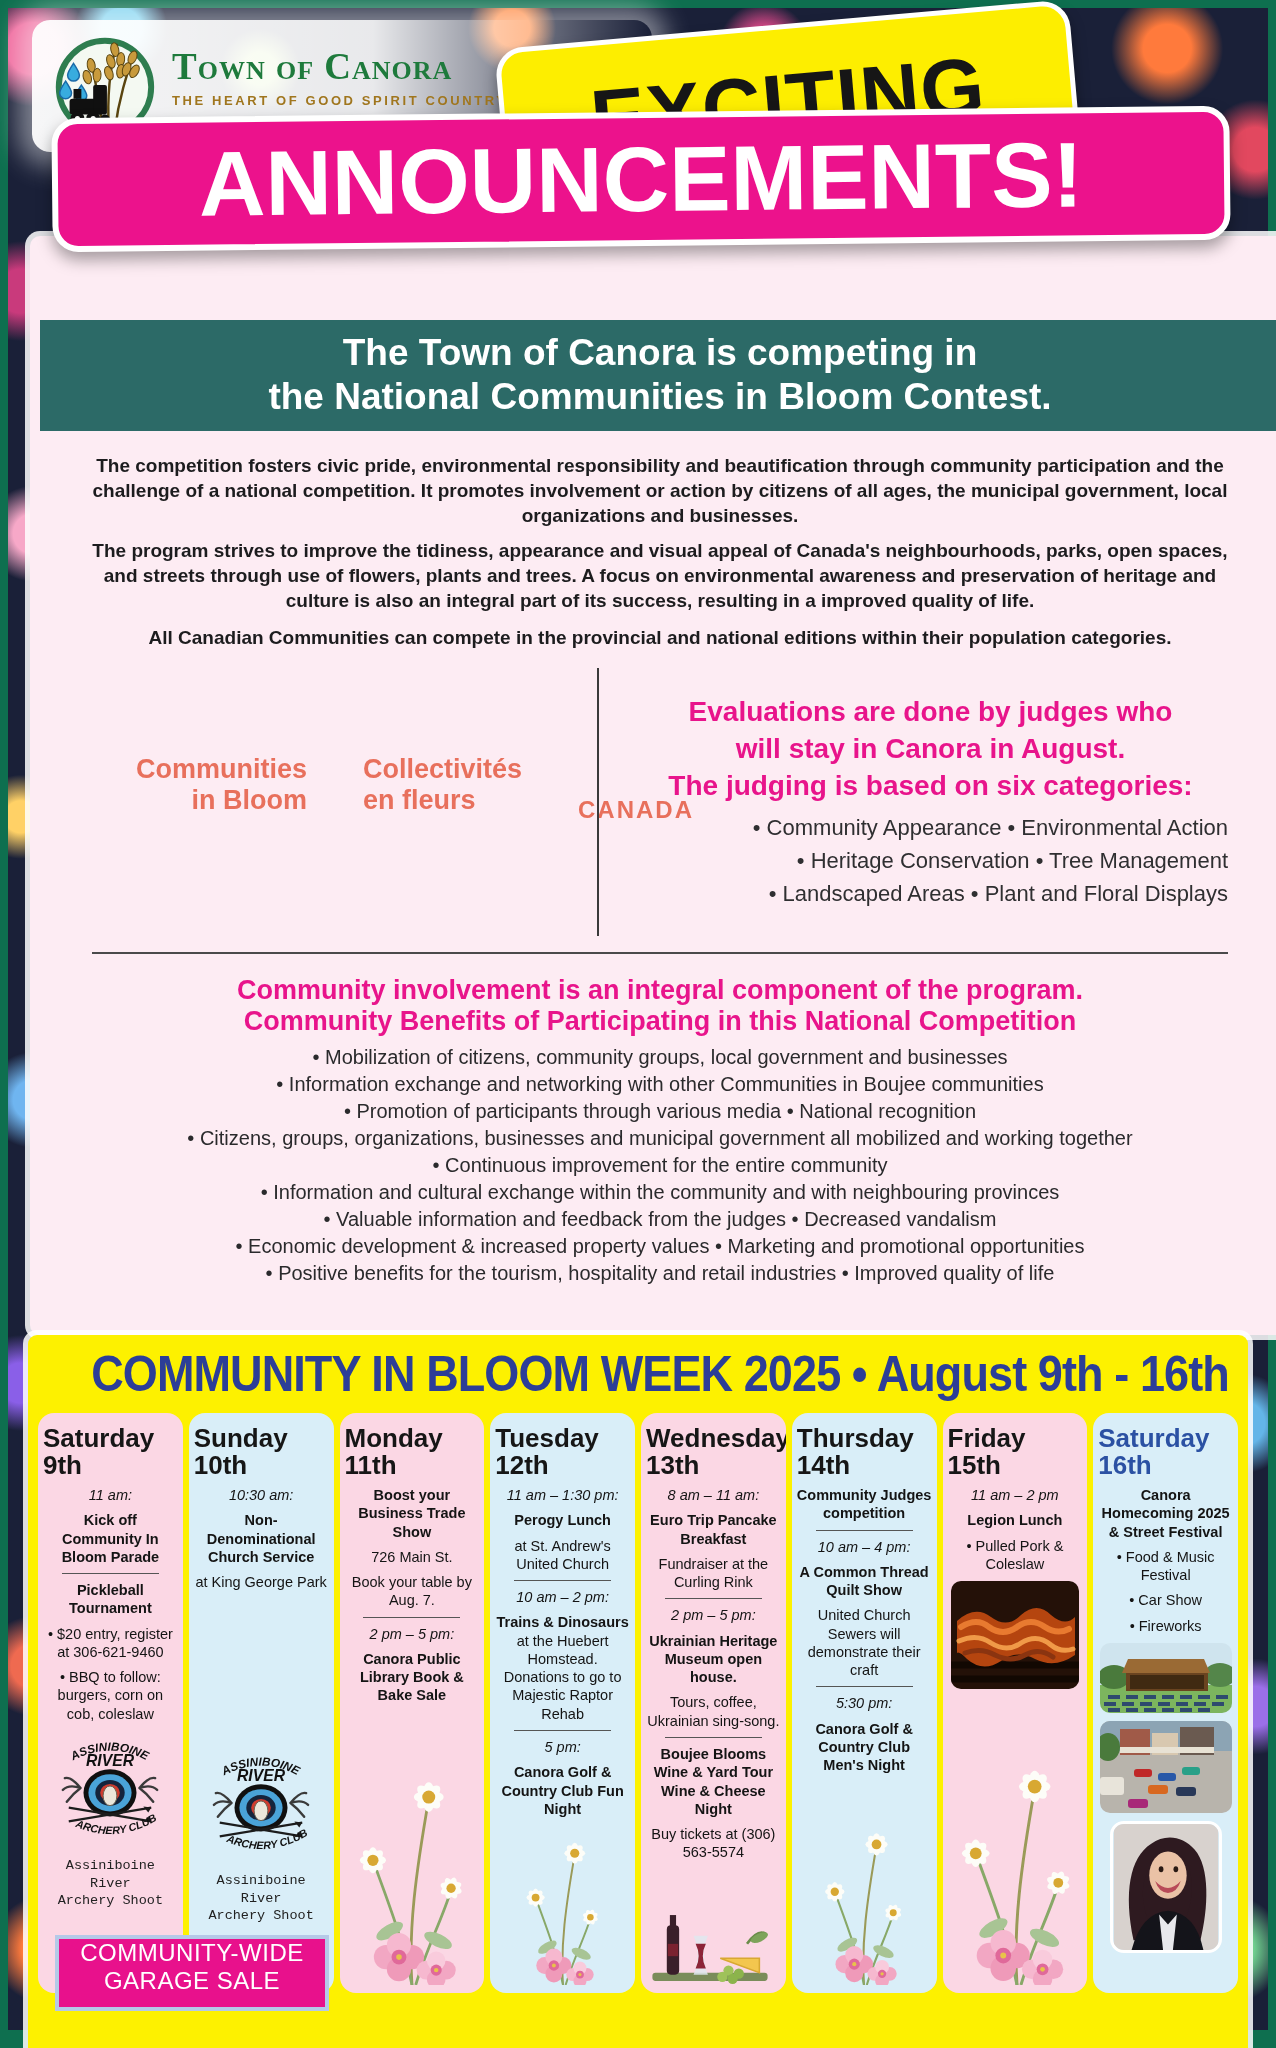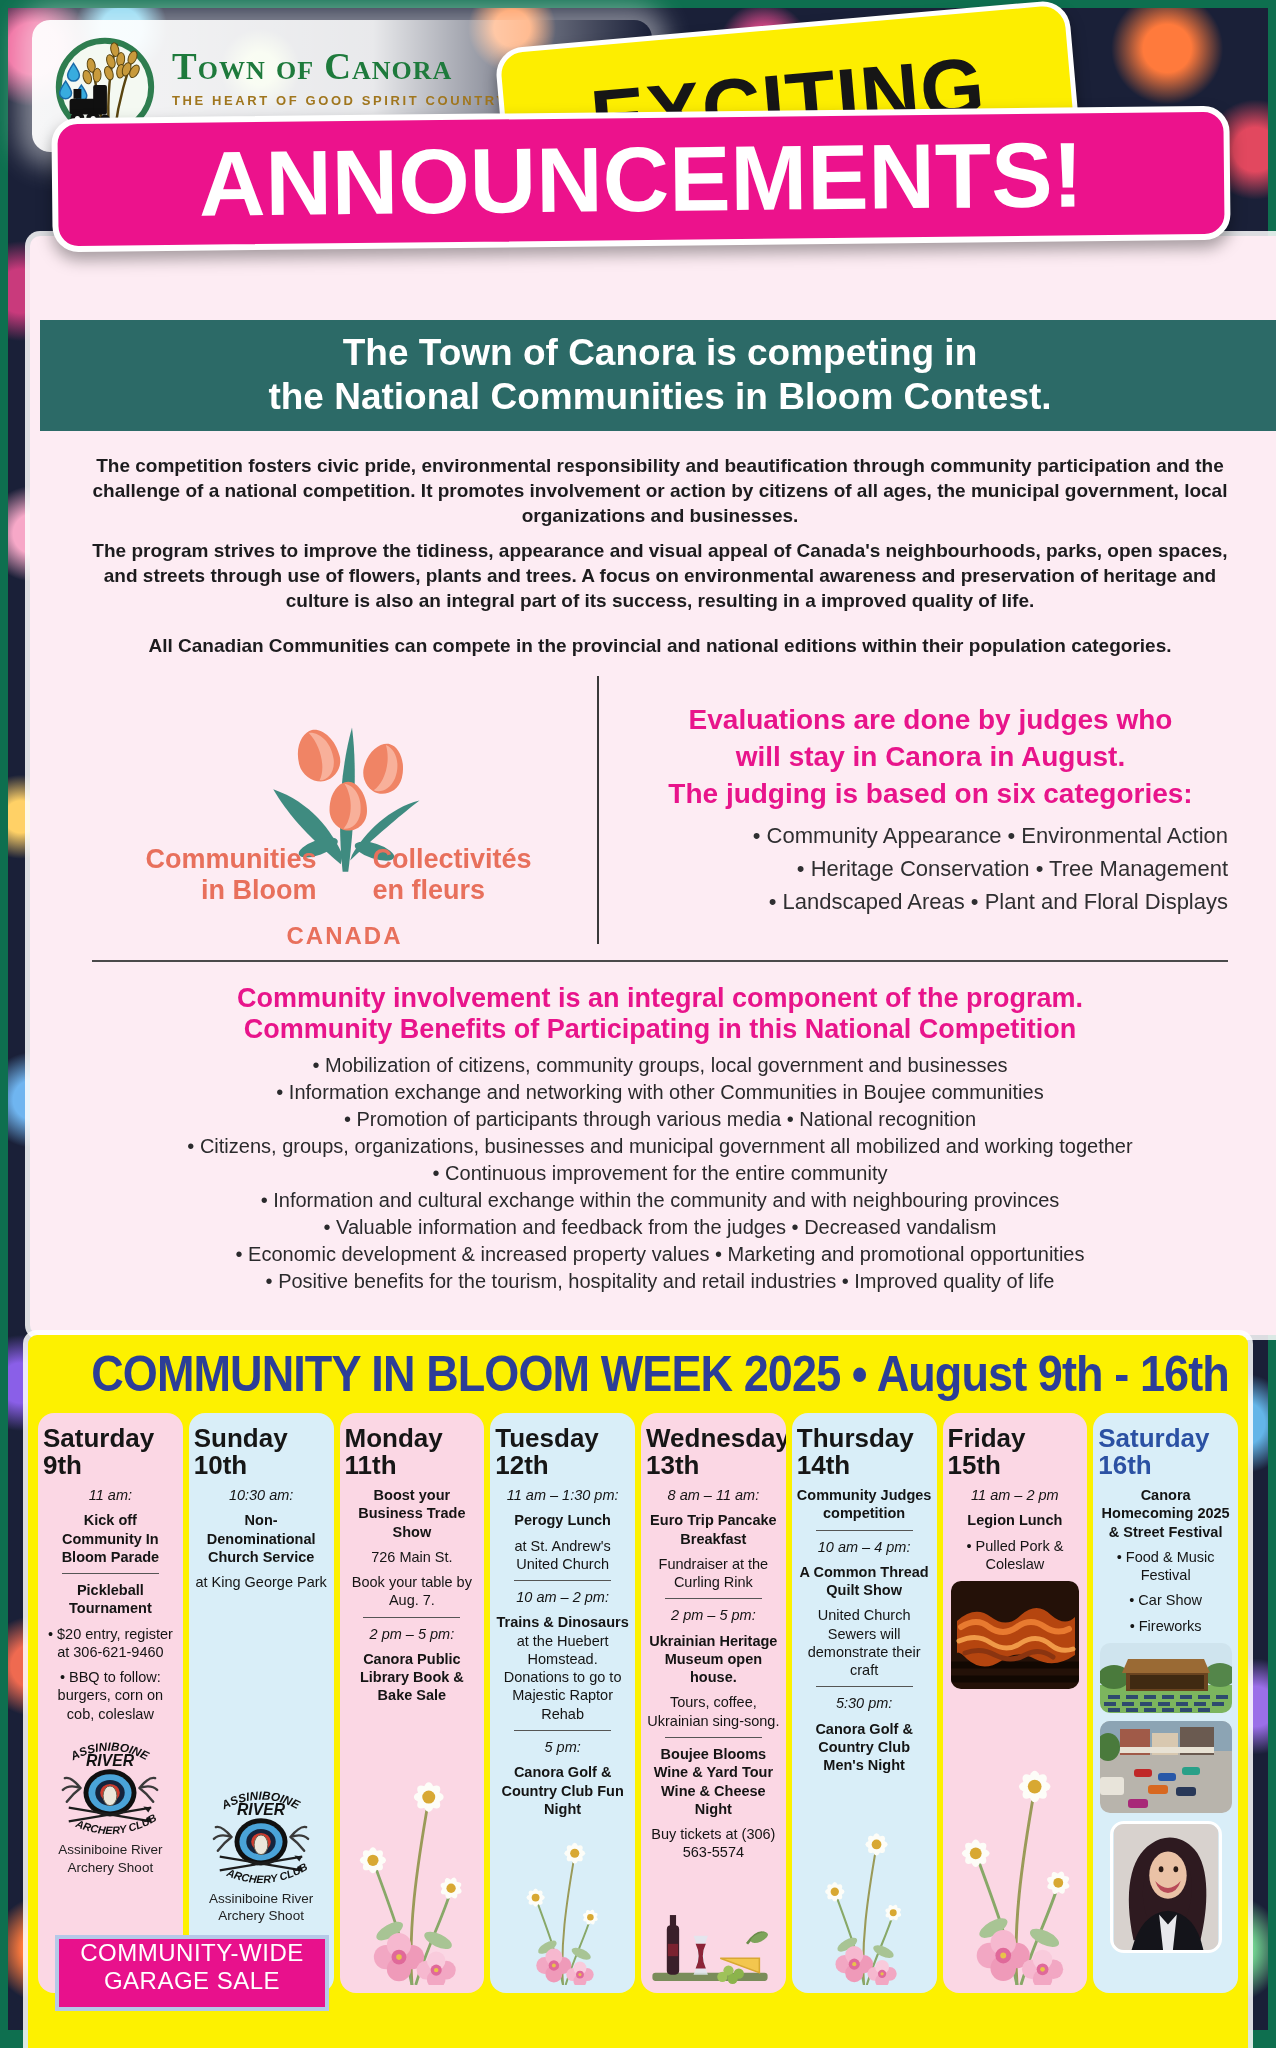--- a/index.html
+++ b/index.html
@@ -79,23 +79,23 @@
     box-shadow:0 0 0 5px rgba(255,255,255,.85);z-index:1;
   }
   .teal-banner{
     margin:84px 10px 0;background:#2c6a67;color:#fff;text-align:center;
     padding:11px 0;font-size:37px;font-weight:bold;line-height:1.2;
   }
   .para{
     margin:0 44px;text-align:center;font-weight:bold;font-size:19px;
     line-height:25px;color:#1c1c1e;
   }
-  .p1{margin-top:22px;} .p2{margin-top:10px;} .p3{margin-top:20px;}
+  .p1{margin-top:22px;} .p2{margin-top:10px;} .p3{margin-top:12px;}
   .logo-row{display:flex;margin:12px 62px 0;height:280px;align-items:stretch;}
-  .cib-block{width:505px;display:flex;flex-direction:column;align-items:center;justify-content:flex-end;}
+  .cib-block{width:505px;display:flex;flex-direction:row;align-items:center;}
   .cib-art{width:225px;height:168px;}
   .cib-words{display:flex;align-items:flex-start;margin-top:-34px;}
   .cib-en{text-align:right;color:#e8705c;font-weight:bold;font-size:27px;line-height:1.15;width:215px;}
   .cib-stem{width:56px;}
   .cib-fr{text-align:left;color:#e8705c;font-weight:bold;font-size:27px;line-height:1.15;width:215px;}
   .cib-country{margin-top:16px;color:#e8705c;font-weight:bold;font-size:24px;letter-spacing:2px;}
   .v-divider{width:2px;background:#3a3a3a;margin:6px 0;}
   .judge-block{flex:1;display:flex;flex-direction:column;justify-content:center;padding-left:34px;}
   .judge-h{color:#e8148b;font-weight:bold;font-size:28px;line-height:1.32;text-align:center;}
   .judge-cats{margin-top:6px;text-align:right;color:#2f2f31;font-size:22px;line-height:1.5;}
@@ -117,21 +117,21 @@
   .day{flex:1;border-radius:16px;padding:6px 5px 8px;height:566px;display:flex;flex-direction:column;position:relative;overflow:hidden;}
   .day.pink{background:#fbd7e4;} .day.blue{background:#d9eef8;}
   .dh{font-weight:bold;font-size:26px;line-height:1.04;color:#161616;margin-top:6px;}
   .day.last .dh{color:#2b51a3;}
   .day p{margin:7px 0 0;text-align:center;font-size:14.5px;line-height:1.26;color:#141414;}
   .ti{font-style:italic;}
   .bd{font-weight:bold;}
   .dv{width:72%;height:1px;background:#555;margin:7px auto 0;}
   .spacer{flex:1;}
   .archery{width:118px;height:108px;margin:8px auto 0;display:block;}
-  .cap{font-family:Liberation Sans, sans-serif;font-size:13.5px;line-height:1.3;text-align:center;color:#222;margin-top:2px;}
+  .cap{font-family:Liberation Mono, monospace;font-size:13.5px;line-height:1.3;text-align:center;color:#222;margin-top:18px;}
   .gpad{height:60px;}
   .fl{display:block;margin:6px auto 0;}
   .photo{display:block;margin:8px auto 0;border-radius:10px;}
   .performer{border:3px solid #fff;border-radius:14px;}
   .garage{
     position:absolute;left:27px;top:600px;width:266px;height:68px;z-index:6;
     background:#e8118c;border:4px solid #b5c9e8;
     display:flex;flex-direction:column;align-items:center;justify-content:flex-start;
     color:#fff;font-weight:normal;font-size:24px;line-height:1.15;letter-spacing:.5px;text-align:center;
   }

